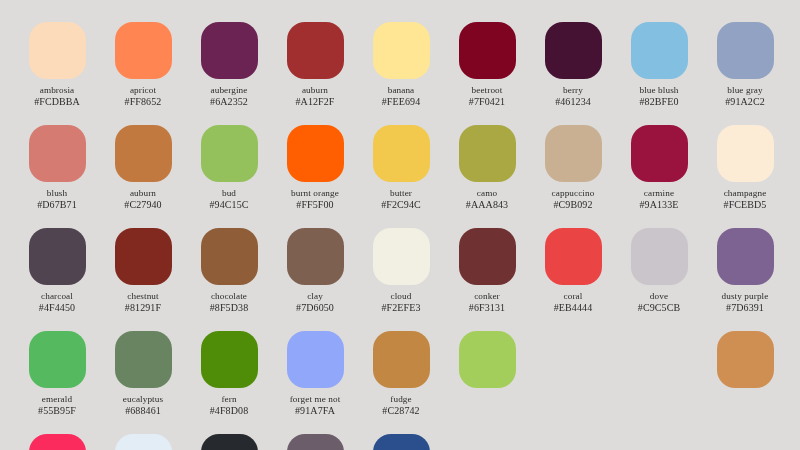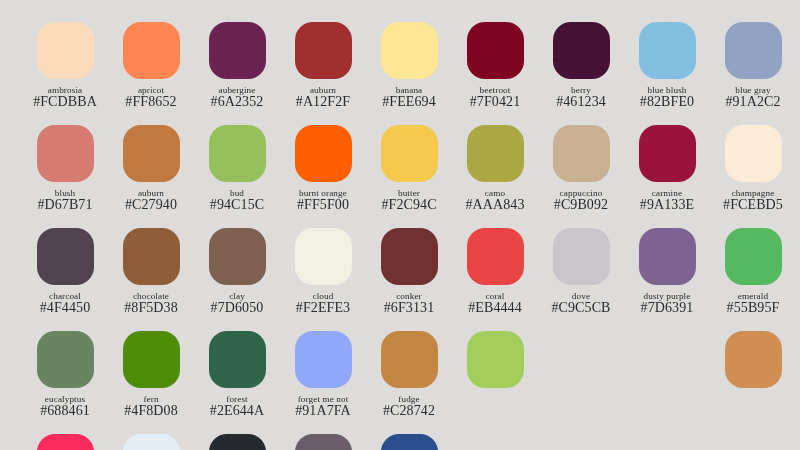--- a/index.html
+++ b/index.html
@@ -12,21 +12,21 @@
     overflow: hidden;
     background: #DDDCDA;
     font-family: "Liberation Serif", "DejaVu Serif", serif;
     -webkit-font-smoothing: antialiased;
   }
   #palette-grid {
     position: relative;
     width: 800px;
     height: 450px;
     box-sizing: border-box;
-    padding-left: 22px;
+    padding-left: 14px;
     padding-top: 22px;
     display: grid;
     grid-template-columns: repeat(9, 86px);
     grid-auto-rows: 103px;
     column-gap: 0px;
     row-gap: 0px;
   }
   .swatch-cell {
     width: 86px;
     height: 103px;
@@ -43,21 +43,21 @@
   .swatch-label {
     margin-top: 6px;
     font-size: 9.2px;
     line-height: 11.2px;
     color: #2b2b2b;
     text-align: center;
     letter-spacing: 0.1px;
     white-space: nowrap;
   }
   .swatch-hex {
-    font-size: 14px;
+    font-size: 10px;
     line-height: 11.2px;
     color: #2b2b2b;
     text-align: right;
     letter-spacing: 0.1px;
     white-space: nowrap;
   }
 </style>
 </head>
 <body>
 
@@ -151,20 +151,25 @@
       <div class="swatch-chip" style="background: rgb(252, 235, 213);"></div>
       <div class="swatch-label">champagne</div>
       <div class="swatch-hex">#FCEBD5</div>
     </div>
     <div class="swatch-cell">
       <div class="swatch-chip" style="background: rgb(79, 68, 80);"></div>
       <div class="swatch-label">charcoal</div>
       <div class="swatch-hex">#4F4450</div>
     </div>
     <div class="swatch-cell">
+      <div class="swatch-chip" style="background: rgb(129, 41, 31);"></div>
+      <div class="swatch-label">chestnut</div>
+      <div class="swatch-hex">#81291F</div>
+    </div>
+    <div class="swatch-cell">
       <div class="swatch-chip" style="background: rgb(143, 93, 56);"></div>
       <div class="swatch-label">chocolate</div>
       <div class="swatch-hex">#8F5D38</div>
     </div>
     <div class="swatch-cell">
       <div class="swatch-chip" style="background: rgb(125, 96, 80);"></div>
       <div class="swatch-label">clay</div>
       <div class="swatch-hex">#7D6050</div>
     </div>
     <div class="swatch-cell">
@@ -201,25 +206,20 @@
       <div class="swatch-chip" style="background: rgb(104, 132, 97);"></div>
       <div class="swatch-label">eucalyptus</div>
       <div class="swatch-hex">#688461</div>
     </div>
     <div class="swatch-cell">
       <div class="swatch-chip" style="background: rgb(79, 141, 8);"></div>
       <div class="swatch-label">fern</div>
       <div class="swatch-hex">#4F8D08</div>
     </div>
     <div class="swatch-cell">
-      <div class="swatch-chip" style="background: rgb(46, 100, 74);"></div>
-      <div class="swatch-label">forest</div>
-      <div class="swatch-hex">#2E644A</div>
-    </div>
-    <div class="swatch-cell">
       <div class="swatch-chip" style="background: rgb(145, 167, 250);"></div>
       <div class="swatch-label">forget me not</div>
       <div class="swatch-hex">#91A7FA</div>
     </div>
     <div class="swatch-cell">
       <div class="swatch-chip" style="background: rgb(194, 135, 66);"></div>
       <div class="swatch-label">fudge</div>
       <div class="swatch-hex">#C28742</div>
     </div>
     <div class="swatch-cell">

